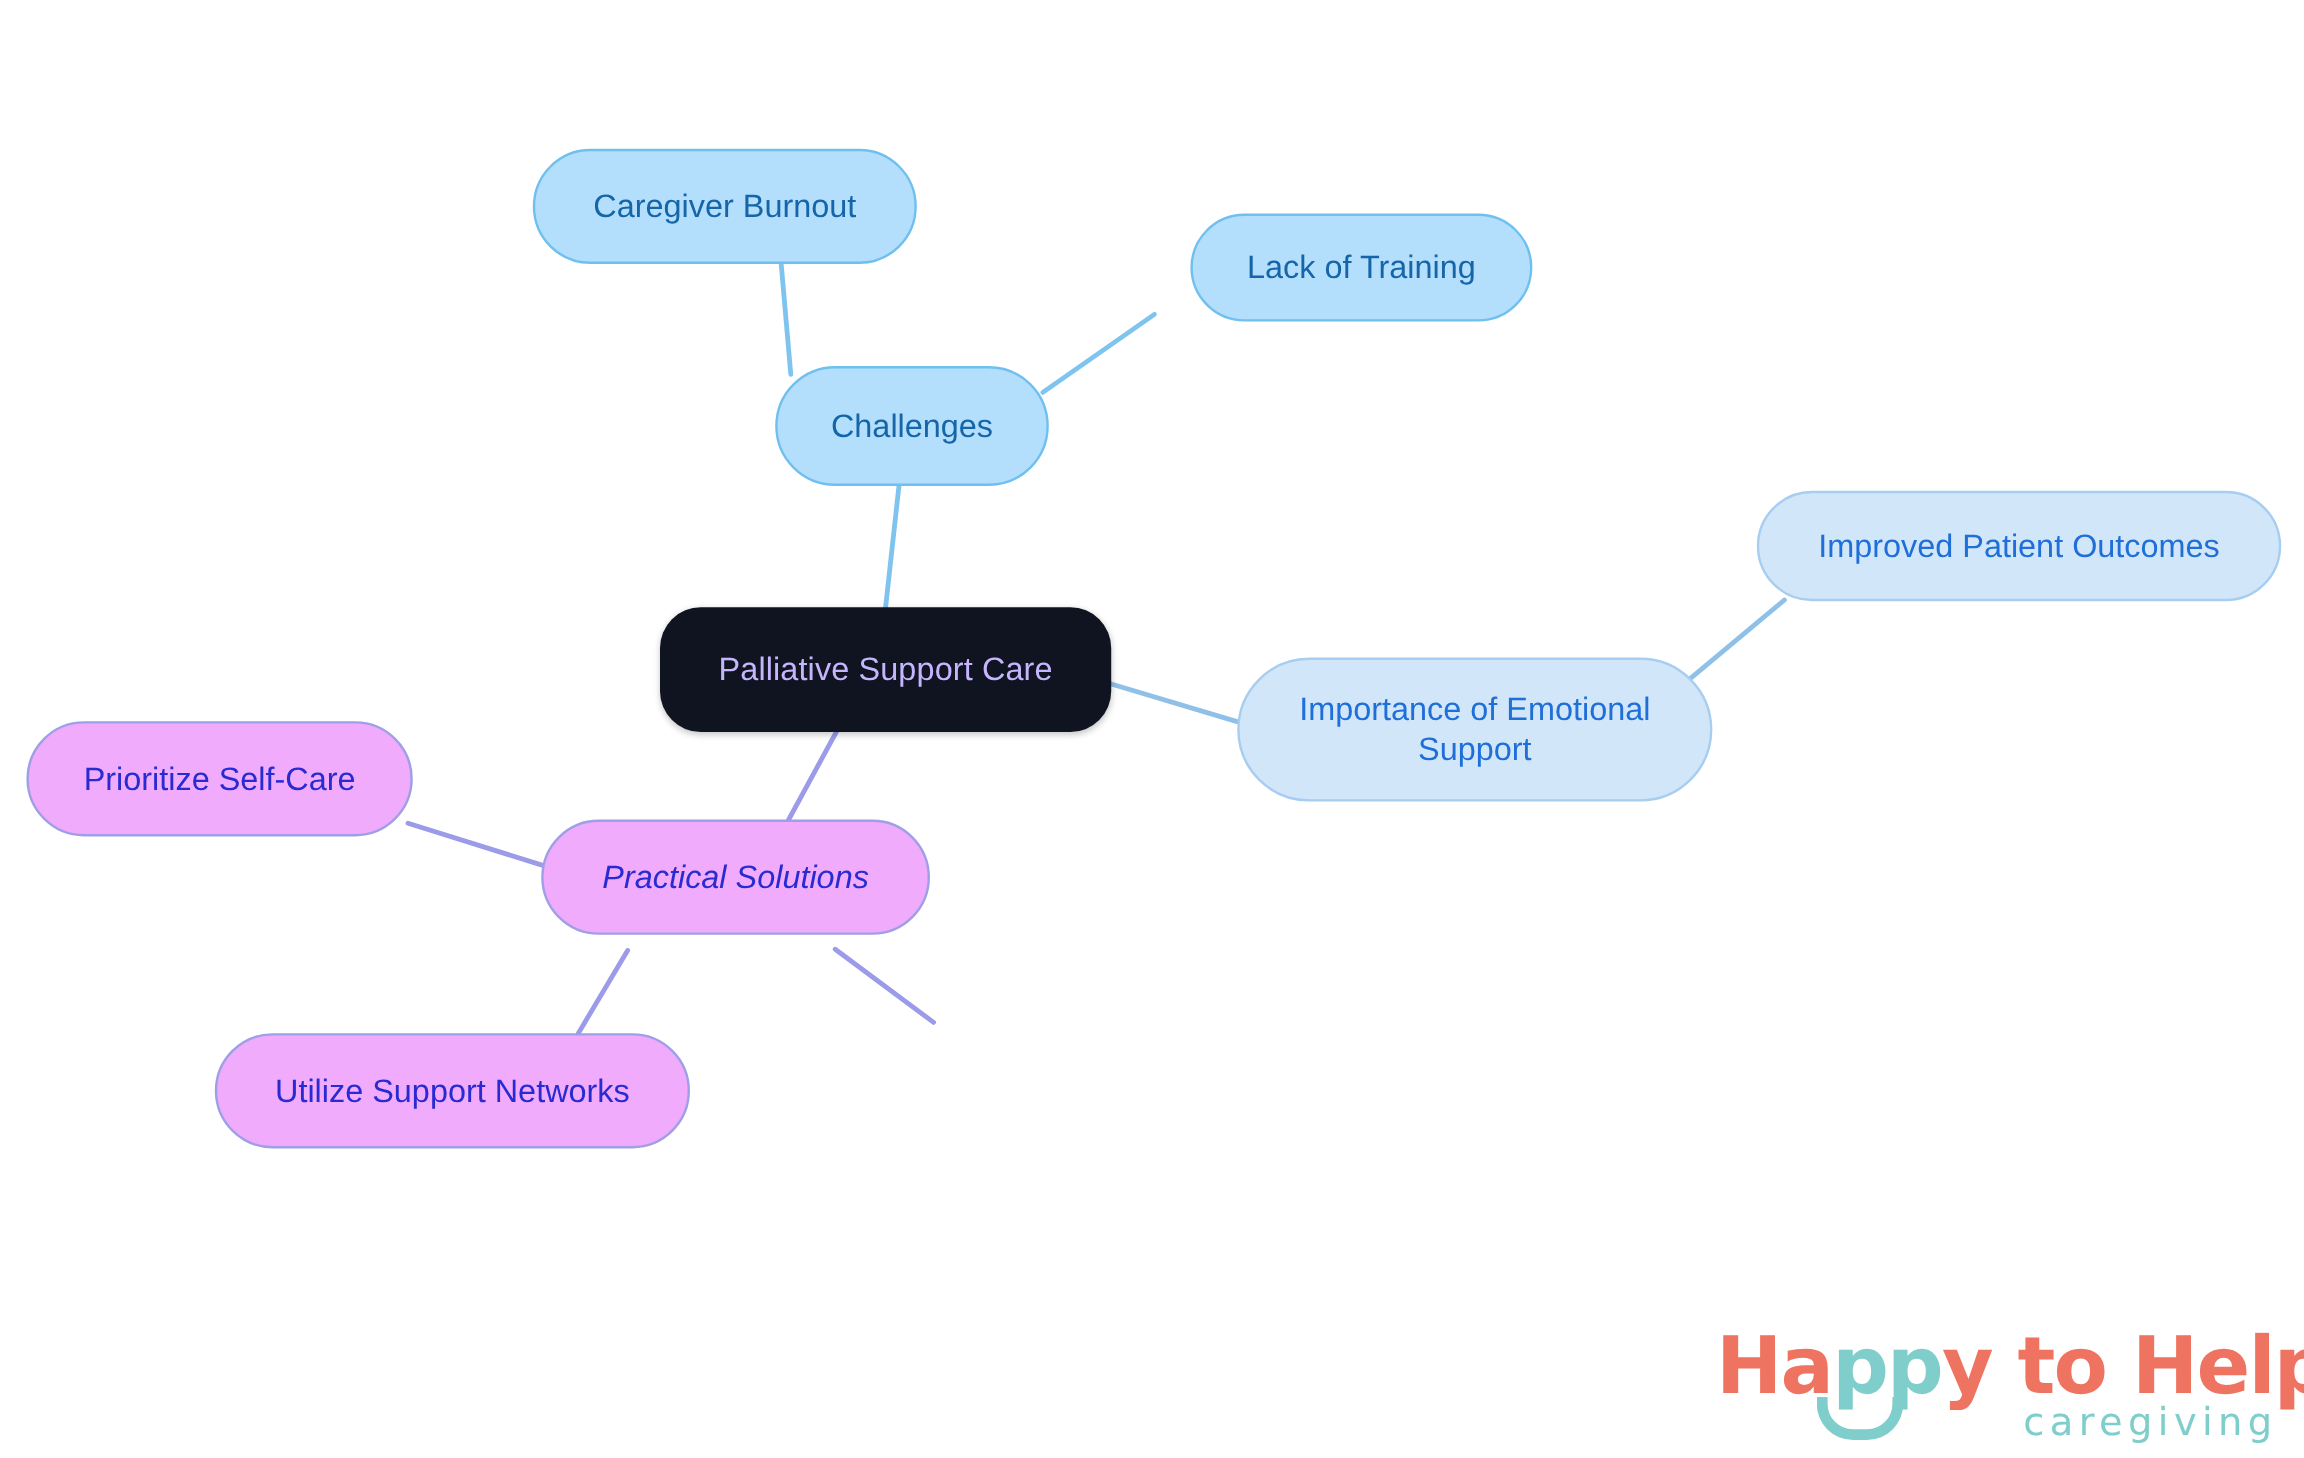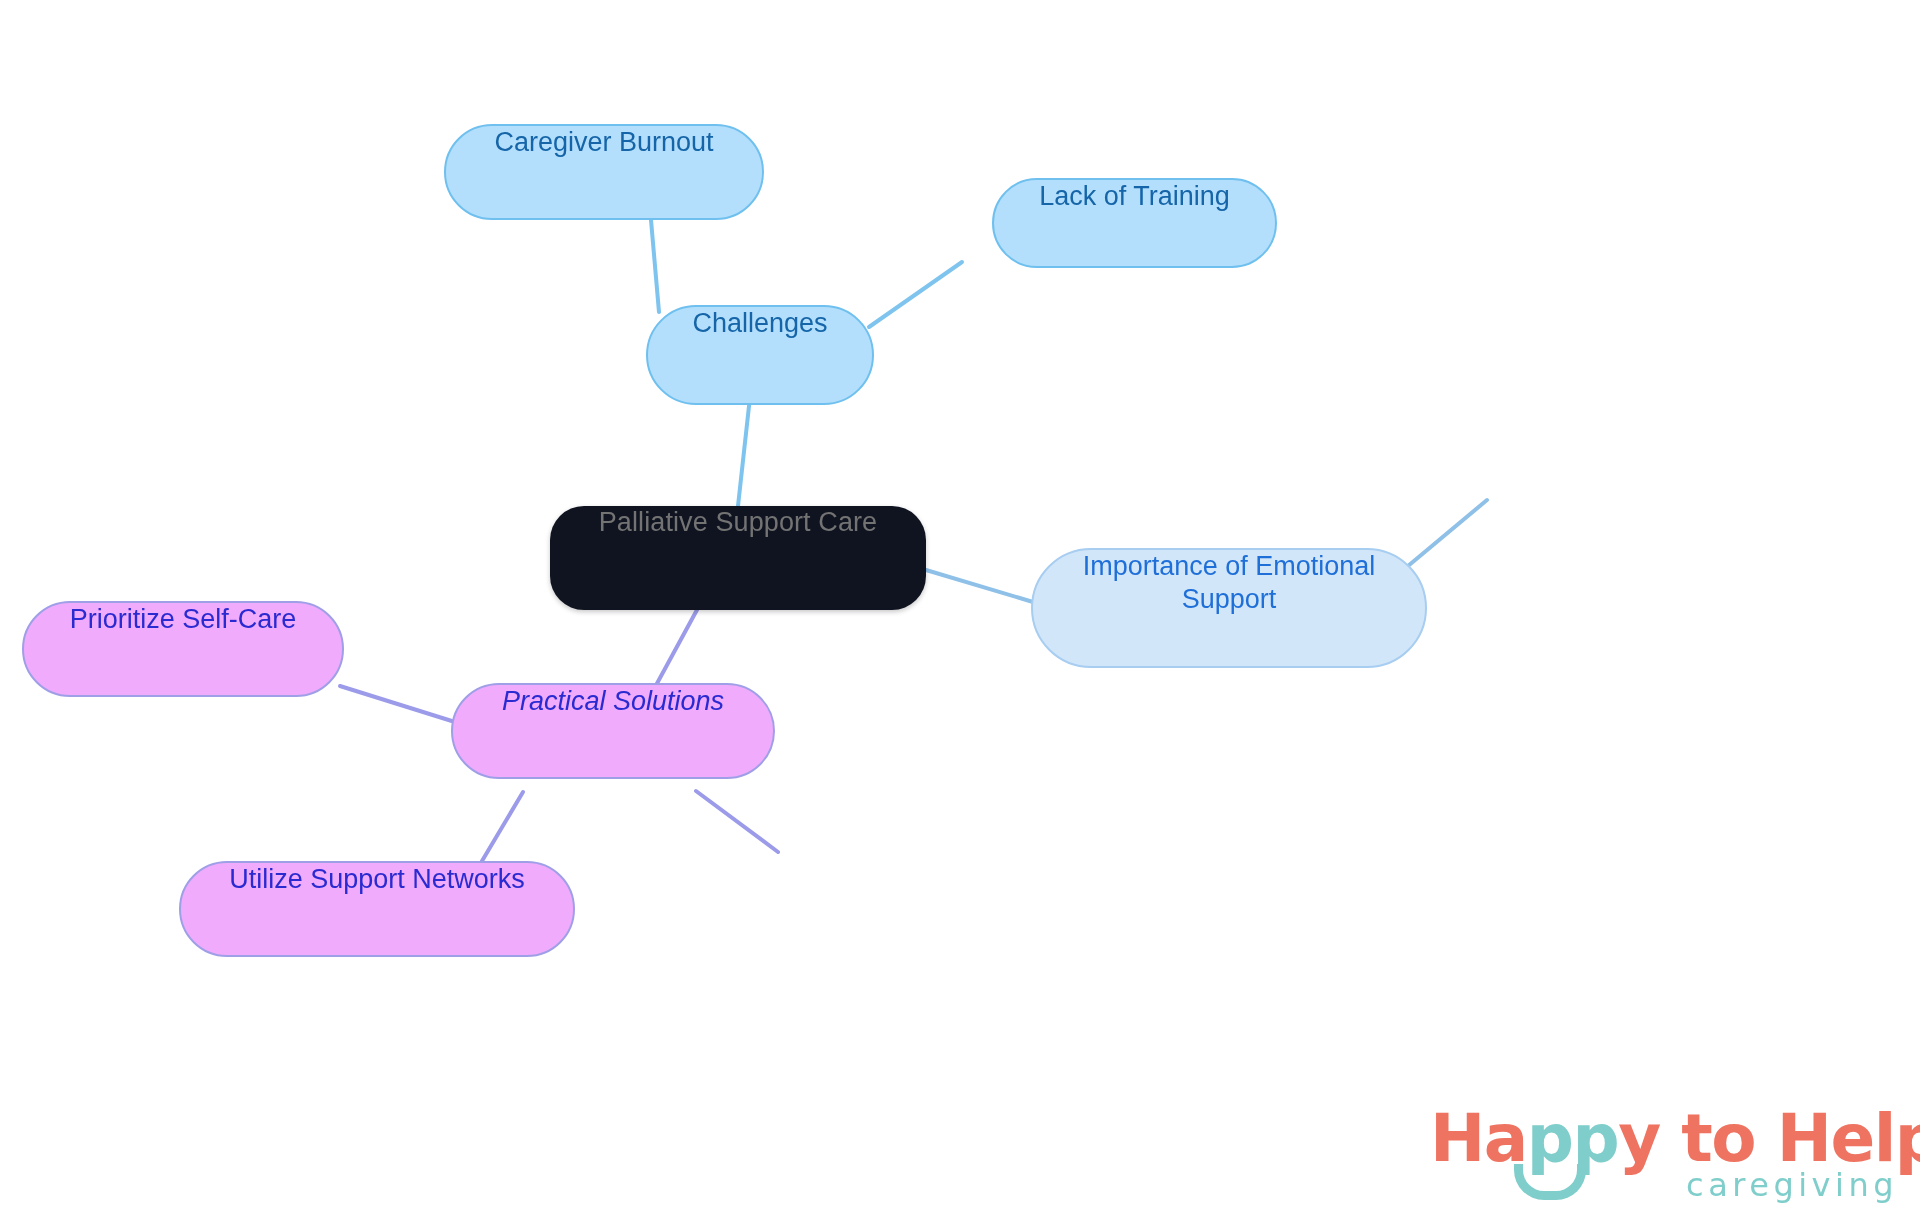--- a/index.html
+++ b/index.html
@@ -27,31 +27,31 @@
     left: 0; top: 0;
     width: 1920px;
     height: 1215px;
     pointer-events: none;
   }
 
   .node {
     position: absolute;
     box-sizing: border-box;
     display: flex;
-    align-items: flex-start;
+    align-items: center;
     justify-content: center;
     text-align: center;
     border-radius: 999px;
     line-height: 1.22;
     white-space: pre-line;
   }
 
   .node.root {
     background: #0f1420;
-    color: #737373;
+    color: #c4b5fd;
     border: none;
     border-radius: 34px;
     font-size: 27px;
     letter-spacing: 0.1px;
     box-shadow: 0 2px 5px rgba(0,0,0,0.22);
   }
 
   .node.blue {
     background: #b3dffc;
     border: 2px solid #6fc0ef;
@@ -148,20 +148,23 @@
 
   <div class="node blue" style="left: 992px; top: 178px; width: 285px; height: 90px;">
     <span>Lack of Training</span>
   </div>
 
   <div class="node lightblue" style="left: 1031px; top: 548px; width: 396px; height: 120px;">
     <span>Importance of Emotional
 Support</span>
   </div>
 
+  <div class="node lightblue" style="left: 1464px; top: 409px; width: 437px; height: 92px;">
+    <span>Improved Patient Outcomes</span>
+  </div>
 
   <div class="node purple" style="left: 451px; top: 683px; width: 324px; height: 96px; font-style: italic;">
     <span>Practical Solutions</span>
   </div>
 
   <div class="node purple" style="left: 22px; top: 601px; width: 322px; height: 96px;">
     <span>Prioritize Self-Care</span>
   </div>
 
   <div class="node purple" style="left: 179px; top: 861px; width: 396px; height: 96px;">

